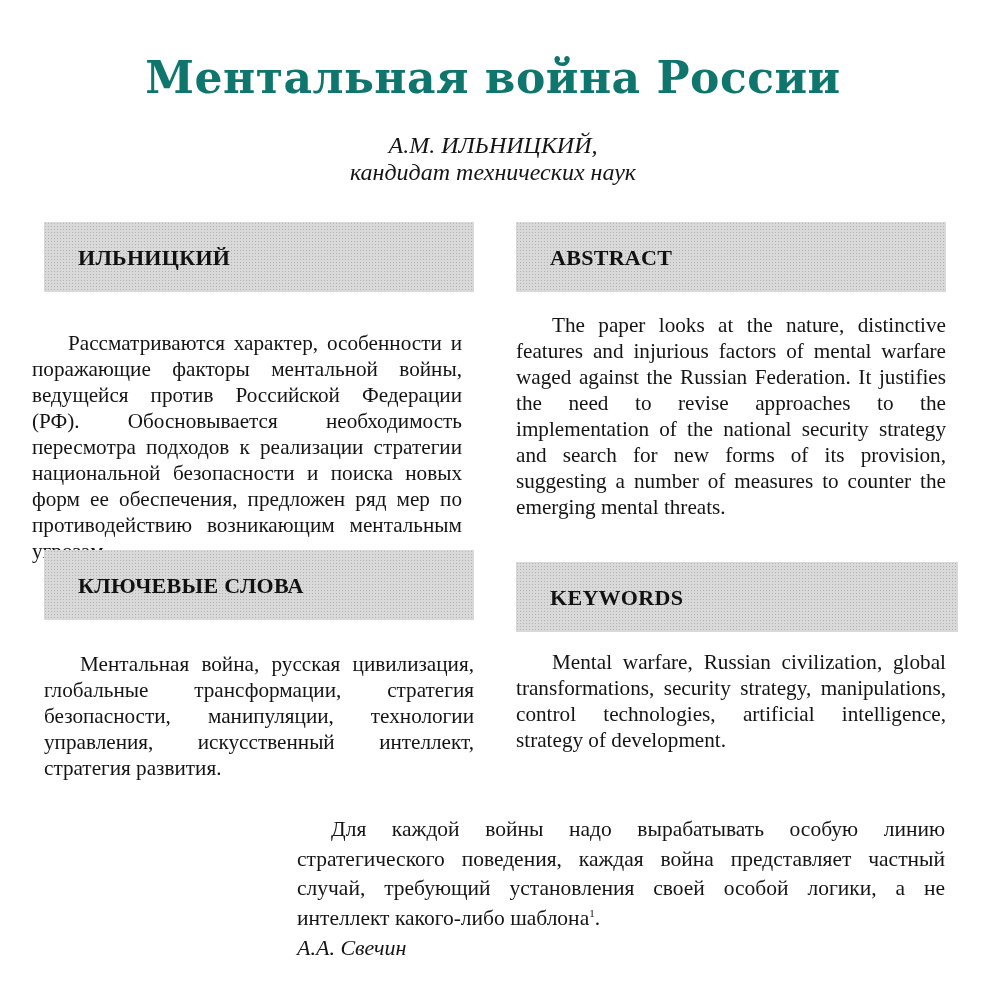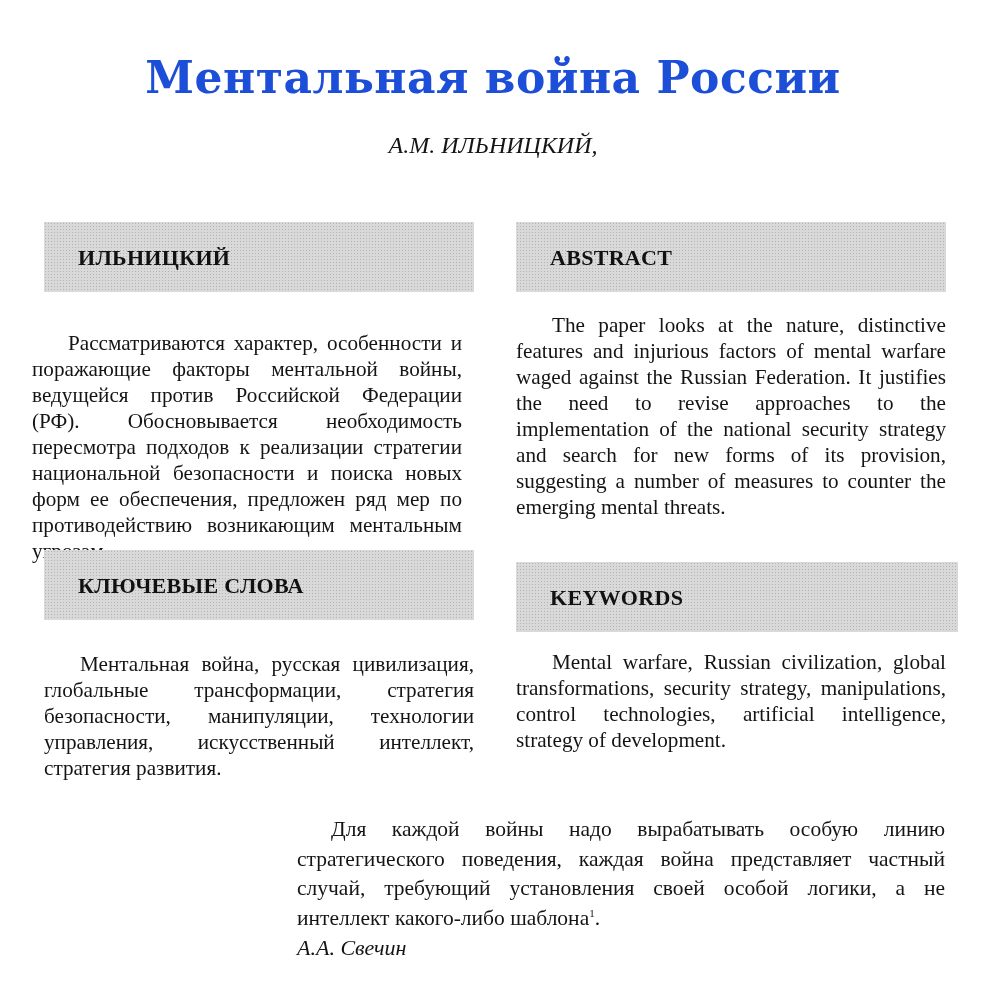--- a/index.html
+++ b/index.html
@@ -18,21 +18,21 @@
     .title {
       position: absolute;
       left: 0;
       top: 52px;
       width: 986px;
       text-align: center;
       font-family: "DejaVu Serif", "Liberation Serif", serif;
       font-weight: bold;
       font-size: 44px;
       letter-spacing: 0.5px;
-      color: #1d4ed8;
+      color: #0f766e;
       margin: 0;
     }
     .author {
       position: absolute;
       left: 0;
       top: 132px;
       width: 986px;
       text-align: center;
       font-style: italic;
       font-size: 24px;
@@ -95,20 +95,21 @@
       color: #151515;
     }
   </style>
 </head>
 <body>
 
 <h1 class="title">Ментальная война России</h1>
 
 <div class="author">
   <div>А.М. ИЛЬНИЦКИЙ,</div>
+  <div>кандидат технических наук</div>
 </div>
 
 <div class="head-box" style="left:44px; top:222px; width:430px;">
   <span>ИЛЬНИЦКИЙ</span>
 </div>
 <div class="col-text" style="left:32px; top:314px;margin-top:16px;">Рассматриваются характер, особенно­сти и поражающие факторы ментальной войны, ведущейся против Российской Фе­дерации (РФ). Обосновывается необходи­мость пересмотра подходов к реализации стратегии национальной безопасности и поиска новых форм ее обеспечения, предложен ряд мер по противодействию возникающим ментальным угрозам.</div>
 
 <div class="head-box" style="left:516px; top:222px; width:430px;">
   <span>ABSTRACT</span>
 </div>

